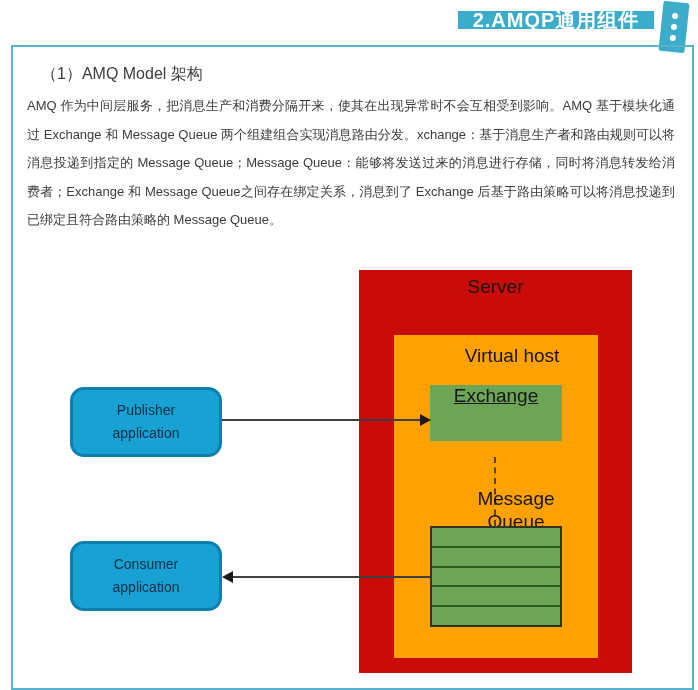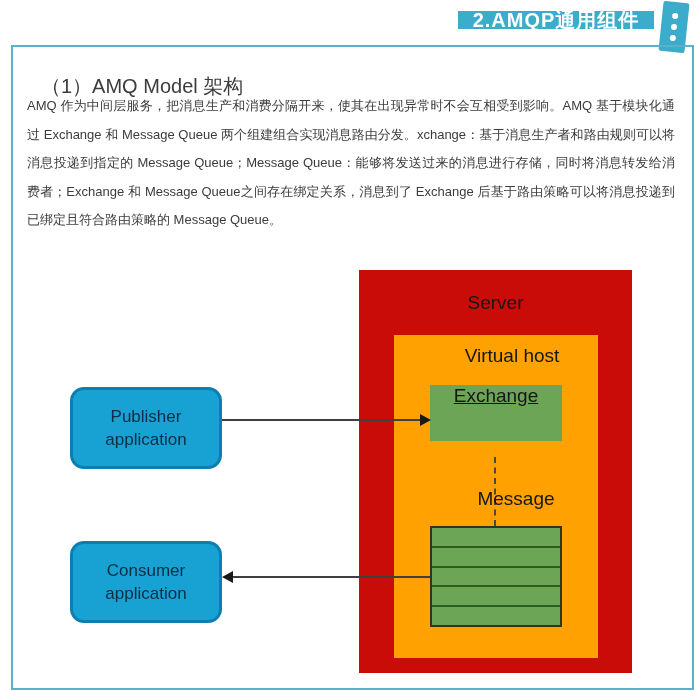--- a/index.html
+++ b/index.html
@@ -26,32 +26,32 @@
   }
   .dots-tab .dot{width:6px;height:6px;border-radius:50%;background:#ffffff;}
 
   
   .frame{
     left:11px;top:45px;width:683px;height:645px;
     border:2px solid var(--frame-border);
     box-sizing:border-box;
   }
   .doc-title{
-    left:41px;top:74px;
-    font-size:20px;line-height:24px;color:var(--text-dark);
+    left:41px;top:62px;
+    font-size:16px;line-height:24px;color:var(--text-dark);
   }
   .doc-paragraph{
     left:27px;top:92px;width:648px;
     font-size:13px;line-height:28.5px;
     text-align:justify;color:var(--text-dark);
   }
 
   
   .server-box{left:359px;top:270px;width:273px;height:403px;background:var(--server-red);}
-  .server-label{left:359px;top:292px;width:273px;text-align:center;
+  .server-label{left:359px;top:276px;width:273px;text-align:center;
     font-size:19px;color:var(--diagram-text);}
   .vhost-box{left:394px;top:335px;width:204px;height:323px;background:var(--virtual-host-orange);}
   .vhost-label{left:394px;top:345px;width:204px;text-align:center;
     font-size:19px;color:var(--diagram-text);margin-left:16px;}
   .exchange-box{
     left:430px;top:385px;width:132px;height:56px;background:var(--node-green);
     display:flex;align-items:flex-start;justify-content:center;
     font-size:19px;color:var(--diagram-text);text-decoration:underline;
   }
   .dash-connector{left:494px;top:457px;width:0;height:69px;
@@ -62,24 +62,24 @@
   }
   .queue-box{
     left:430px;top:526px;width:132px;height:101px;background:var(--node-green);
     border:2px solid #333322;box-sizing:border-box;
     display:flex;flex-direction:column;z-index:2;
   }
   .queue-row{flex:1;}
   .queue-row + .queue-row{border-top:2px solid var(--queue-line-green);}
 
   .app-box{
-    width:152px;height:82px;background:var(--app-blue);
+    width:152px;height:70px;background:var(--app-blue);
     border:3px solid var(--app-blue-border);border-radius:14px;box-sizing:border-box;
     display:flex;flex-direction:column;align-items:center;justify-content:center;
-    font-size:17px;line-height:23px;color:#0b2e44;text-align:right;
+    font-size:14px;line-height:23px;color:#0b2e44;text-align:right;
   }
   .publisher-box{left:70px;top:387px;}
   .consumer-box{left:70px;top:541px;}
 
   .h-line{height:2px;background:var(--arrow-gray);}
   .pub-line{left:222px;top:419px;width:199px;}
   .con-line{left:232px;top:576px;width:198px;}
   .tri{width:0;height:0;}
   .pub-head{left:420px;top:414px;
     border-top:6px solid transparent;border-bottom:6px solid transparent;
@@ -109,20 +109,21 @@
 <div class="abs vhost-label">Virtual host</div>
 
 <div class="abs exchange-box">
   <span>Exchange</span>
 </div>
 
 <div class="abs dash-connector"></div>
 
 <div class="abs mq-label">
   <div>Message</div>
+  <div>Queue</div>
 </div>
 
 <div class="abs queue-box">
     <div class="queue-row"></div>
     <div class="queue-row"></div>
     <div class="queue-row"></div>
     <div class="queue-row"></div>
     <div class="queue-row"></div>
   </div>
 

